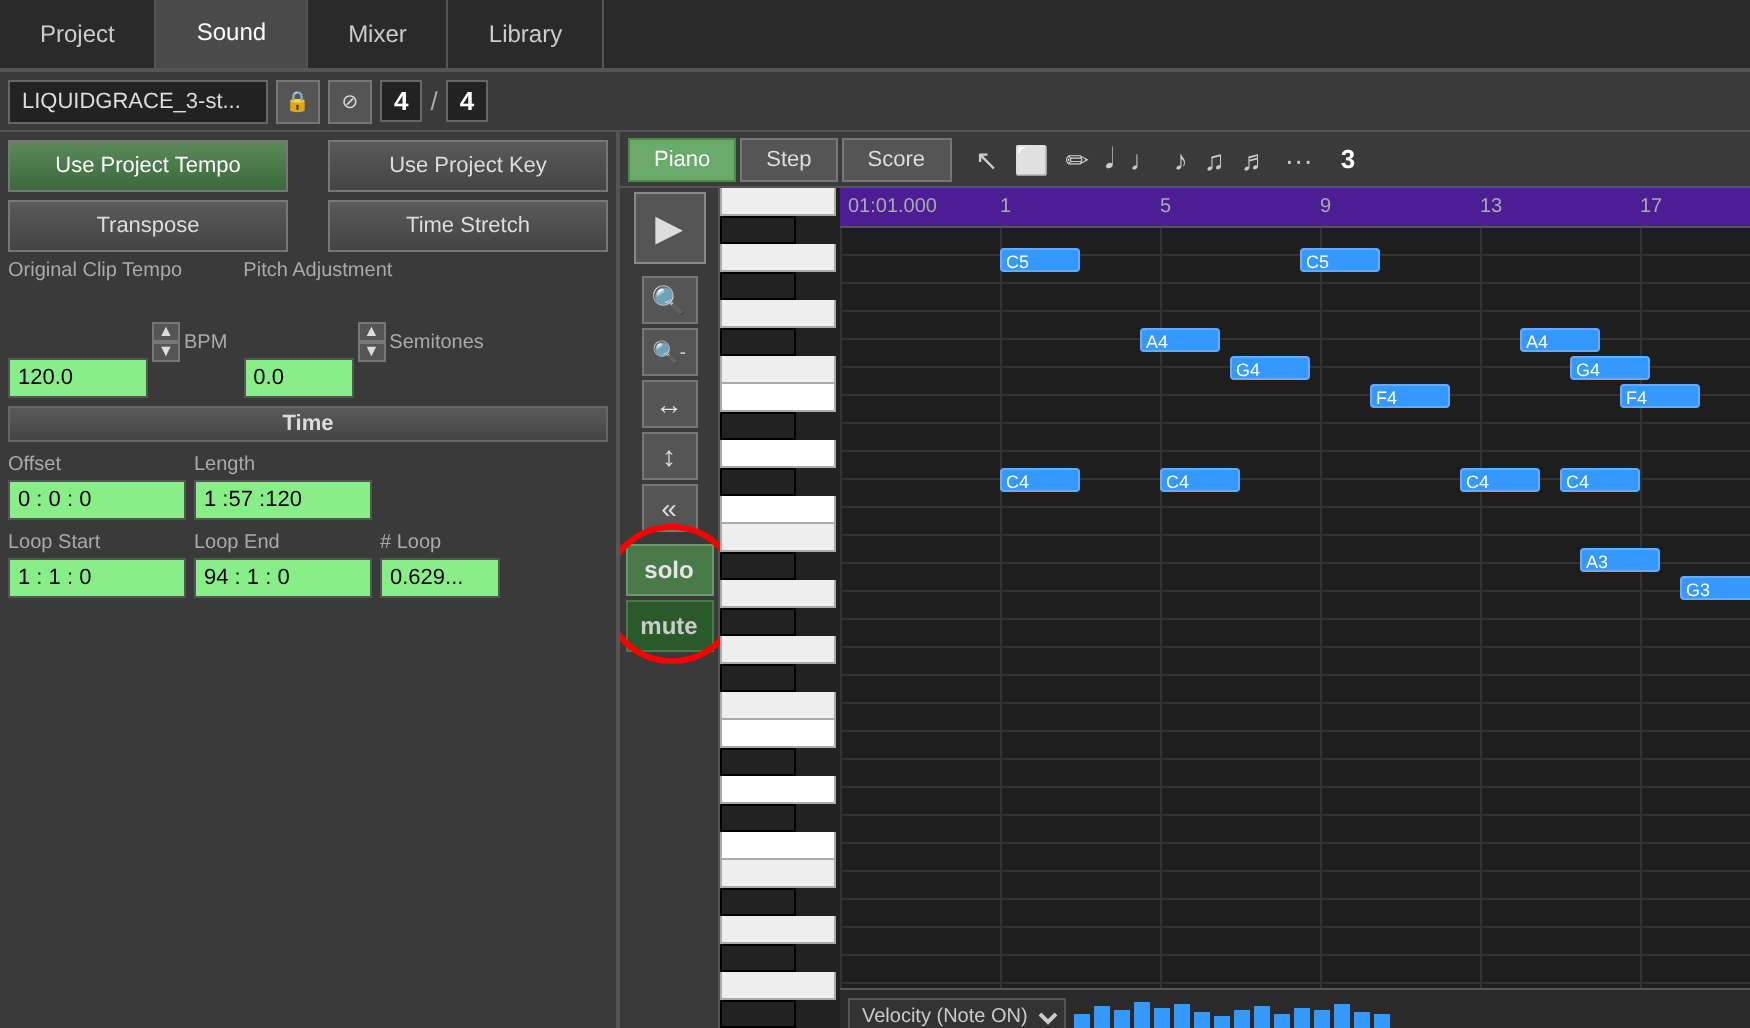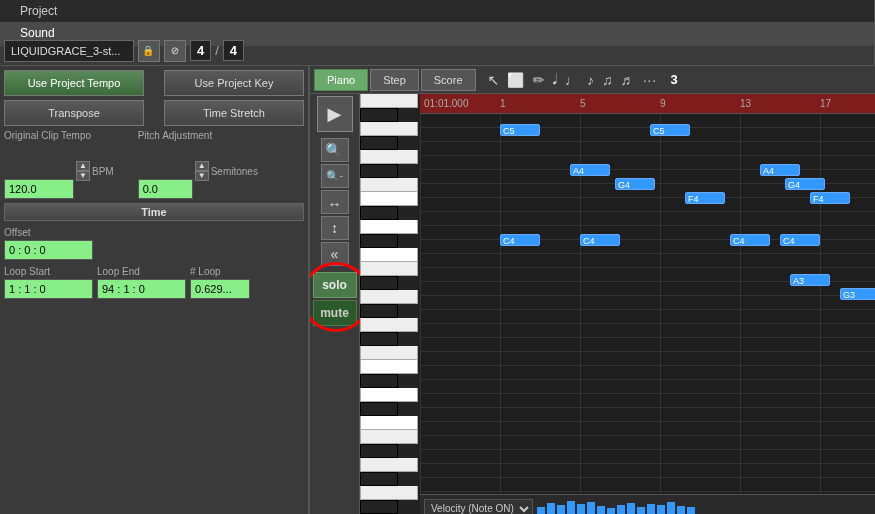--- a/index.html
+++ b/index.html
@@ -12,21 +12,20 @@
       overflow: hidden;
       color: #ddd;
     }
 
     
     .top-tabs {
       display: flex;
       background: #2a2a2a;
       border-bottom: 2px solid #555;
       height: 36px;
-      flex-direction: column;
     }
     .top-tab {
       padding: 4px 20px;
       color: #ccc;
       cursor: pointer;
       border-right: 1px solid #555;
       display: flex;
       align-items: center;
       font-size: 12px;
     }
@@ -106,21 +105,21 @@
       text-align: center;
       height: 26px;
     }
     .panel-btn.active-green {
       background: linear-gradient(to bottom, #5a8a5a, #3a6a3a);
       color: #fff;
     }
     .param-row {
       display: flex;
       align-items: flex-end;
-      gap: 24px;
+      gap: 8px;
       margin-bottom: 4px;
     }
     .param-group {
       display: flex;
       flex-direction: column;
       gap: 2px;
     }
     .param-label {
       color: #aaa;
       font-size: 10px;
@@ -358,21 +357,21 @@
 
     
     .pr-grid-area {
       flex: 1;
       overflow: hidden;
       position: relative;
       background: #1e1e1e;
     }
     .pr-timeline {
       height: 20px;
-      background: #7f1d1d;
+      background: #4c1d95;
       border-bottom: 1px solid #555;
       display: flex;
       align-items: center;
       position: relative;
     }
     .timeline-label {
       position: absolute;
       color: #aaa;
       font-size: 10px;
     }
@@ -525,20 +524,24 @@
         </div>
       </div>
     </div>
 
     <div class="section-header">Time</div>
 
     <div class="time-fields">
       <div class="time-field-group">
         <span class="param-label">Offset</span>
         <input class="time-input" value="0 : 0 : 0" style="">
+      </div>
+      <div class="time-field-group">
+        <span class="param-label">Length</span>
+        <input class="time-input" value="1 :57 :120" style="">
       </div>
     </div>
 
     <div class="loop-row">
       <div class="loop-field-group">
         <span class="param-label">Loop Start</span>
         <input class="time-input" value="1 : 1 : 0" style="">
       </div>
       <div class="loop-field-group">
         <span class="param-label">Loop End</span>

